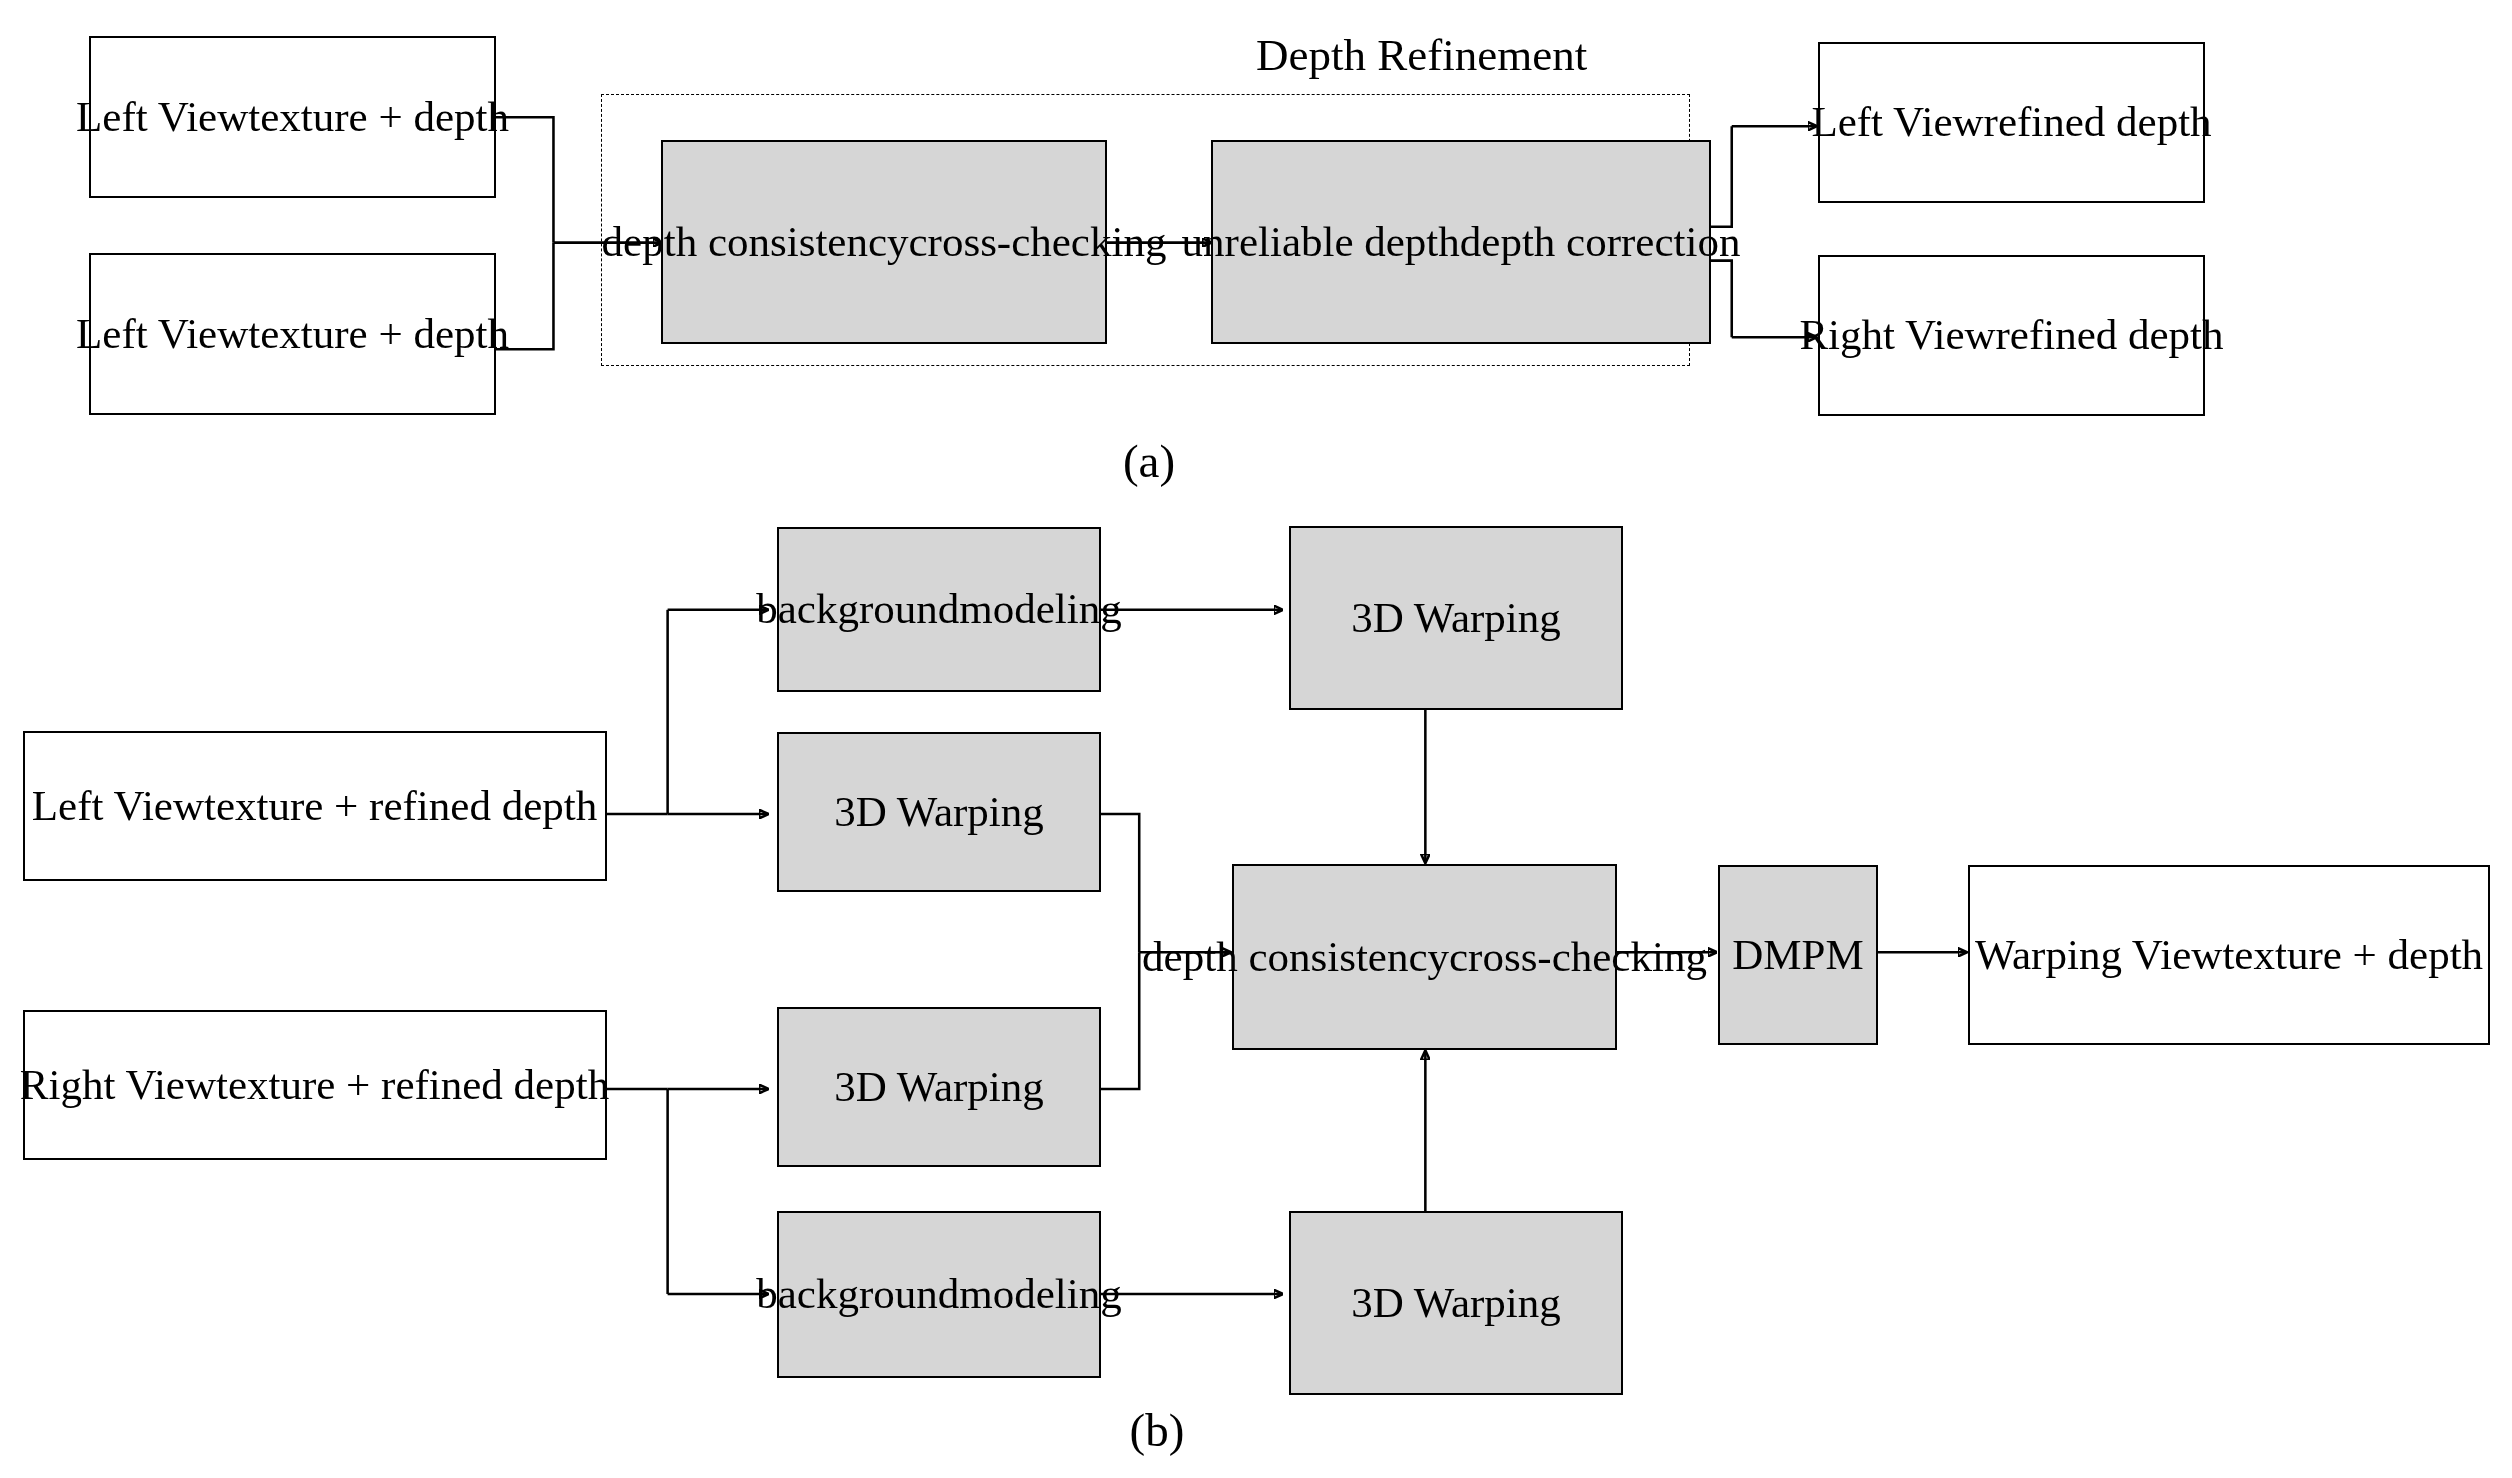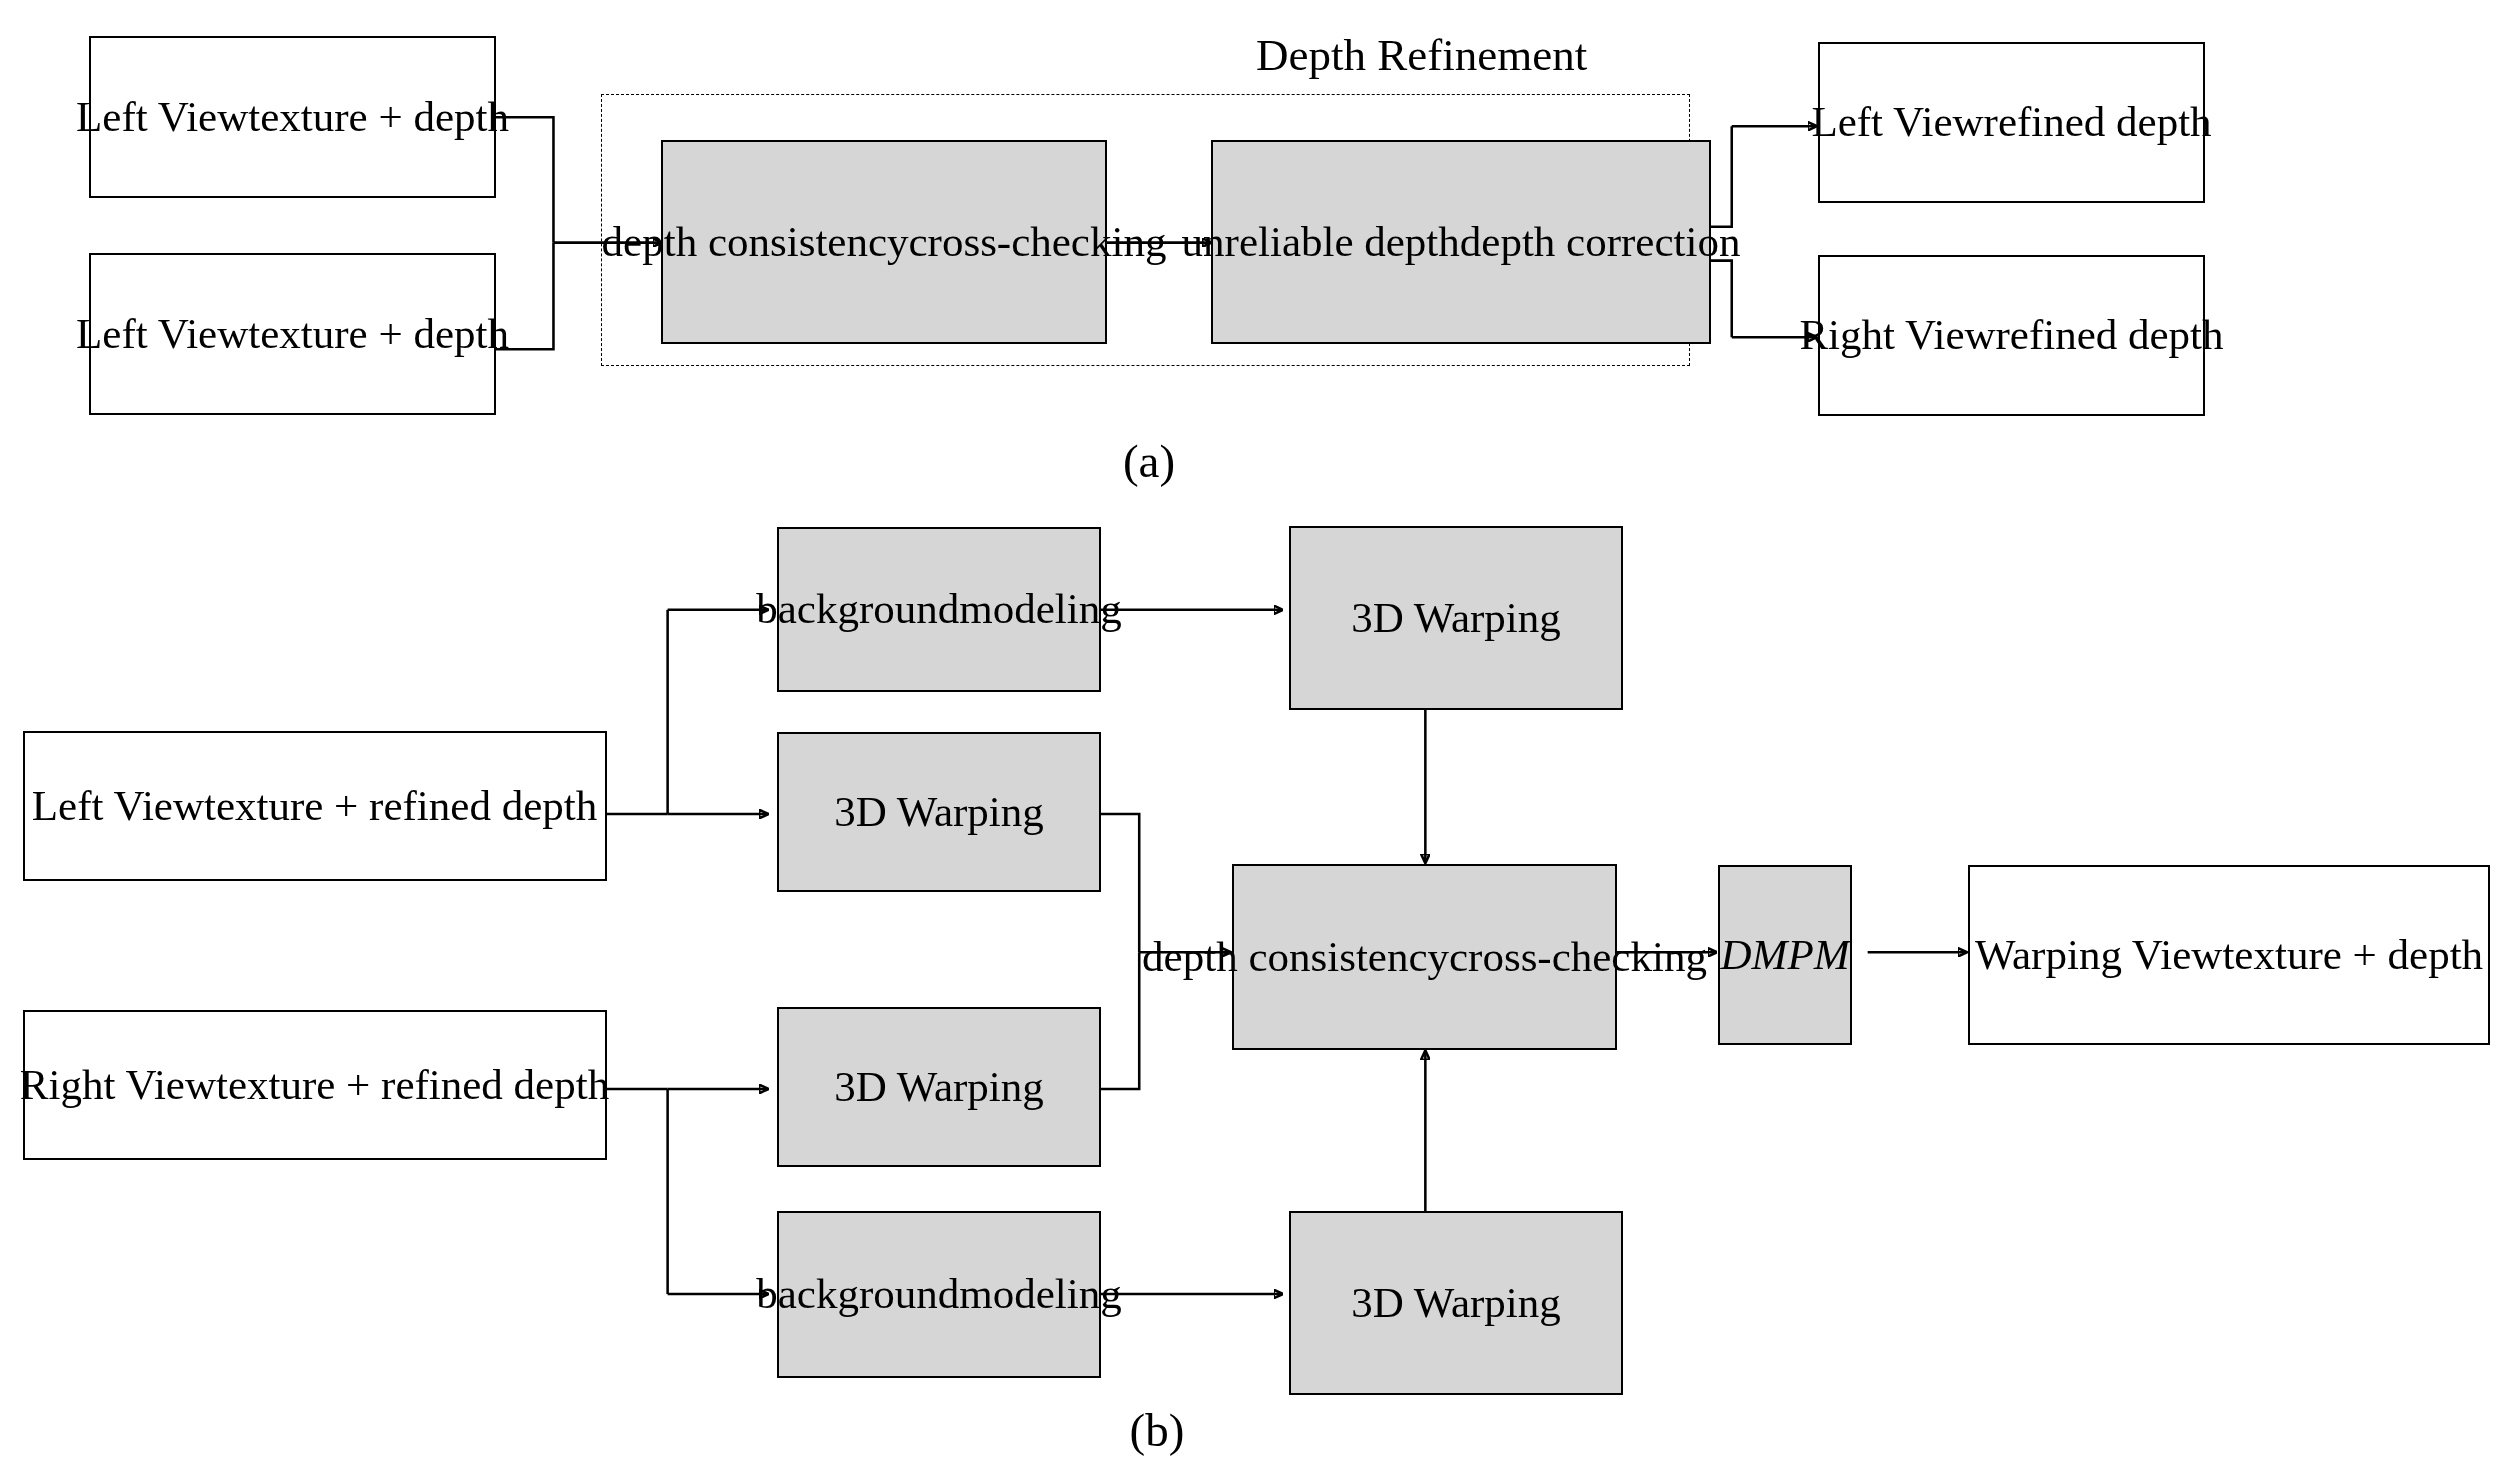--- a/index.html
+++ b/index.html
@@ -191,21 +191,21 @@
 
   <div class="node proc" style="left:1289px; top:1211px; width:334px; height:184px; font-size:43px;">
     <span class="ln">3D Warping</span>
   </div>
 
   <div class="node proc" style="left:1232px; top:864px; width:385px; height:186px; font-size:43px;">
     <span class="ln">depth consistency</span>
     <span class="ln">cross-checking</span>
   </div>
 
-  <div class="node proc" style="left:1718px; top:865px; width:134px; height:180px; font-size:43px;font-style:italic;">
+  <div class="node proc" style="left:1718px; top:865px; width:160px; height:180px; font-size:43px;">
     <span class="ln">DMPM</span>
   </div>
 
   <div class="node io" style="left:1968px; top:865px; width:522px; height:180px; font-size:43px;">
     <span class="ln">Warping View</span>
     <span class="ln">texture +  depth</span>
   </div>
 
   <div class="caption" style="left:1112px; top:1403px; width:90px; font-size:47px;">(b)</div>
 

